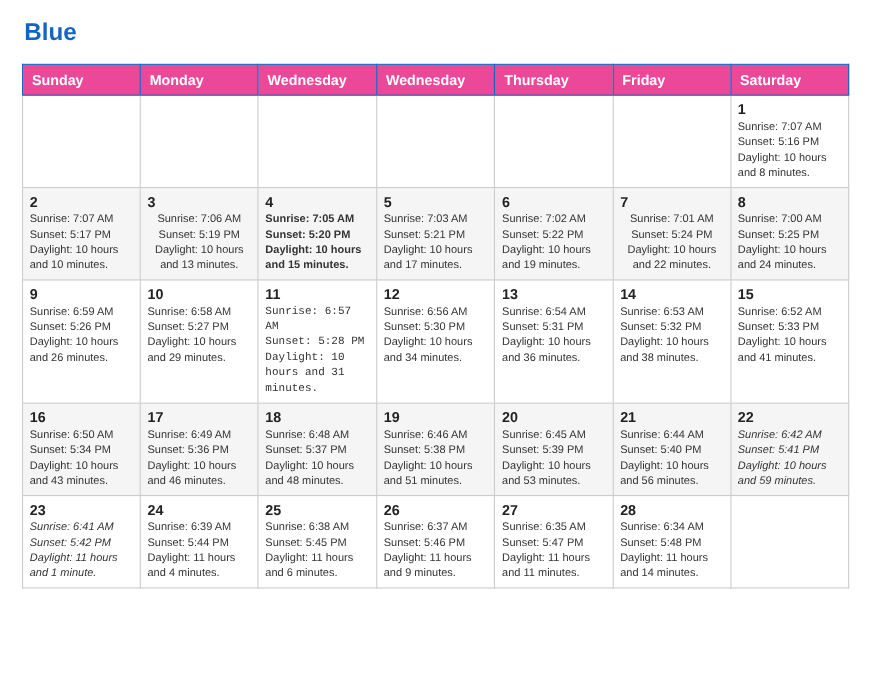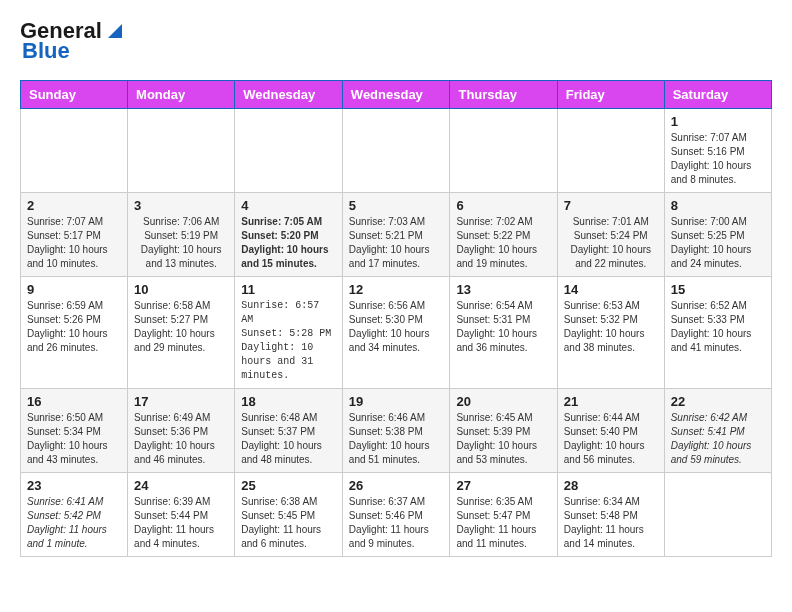--- a/index.html
+++ b/index.html
@@ -33,21 +33,21 @@
     .location {
       font-size: 15px;
       color: #444;
     }
     .calendar {
       width: 100%;
       border-collapse: collapse;
       border: 1px solid #ccc;
     }
     .calendar th {
-      background-color: #d946ef;
+      background-color: #ec4899;
       color: #fff;
       font-size: 13px;
       font-weight: bold;
       padding: 6px 8px;
       text-align: left;
       border: 1px solid #1565c0;
     }
     .calendar td {
       vertical-align: top;
       padding: 5px 6px;
@@ -74,28 +74,20 @@
     }
     .empty-cell {
       background: #fff;
     }
   </style>
 </head>
 <body>
 
 <div class="header">
   <div class="logo">
-    <div style="display:flex; align-items:center; gap:2px;">
-      <div style="font-size:22px; font-weight:bold; line-height:1;">
-        <span style="color:#1a1a1a;">General</span>
-      </div>
-      <svg width="22" height="22" viewBox="0 0 22 22">
-        <polygon points="4,18 18,4 18,18" fill="#1565c0"></polygon>
-      </svg>
-    </div>
     <div style="font-size:22px; font-weight:bold; color:#1565c0; margin-top:-4px; padding-left:2px;">Blue</div>
   </div>
   <div class="title-area">
     <div class="month-title"></div>
     <div class="location"></div>
   </div>
 </div>
 
 <table class="calendar">
   <thead>

